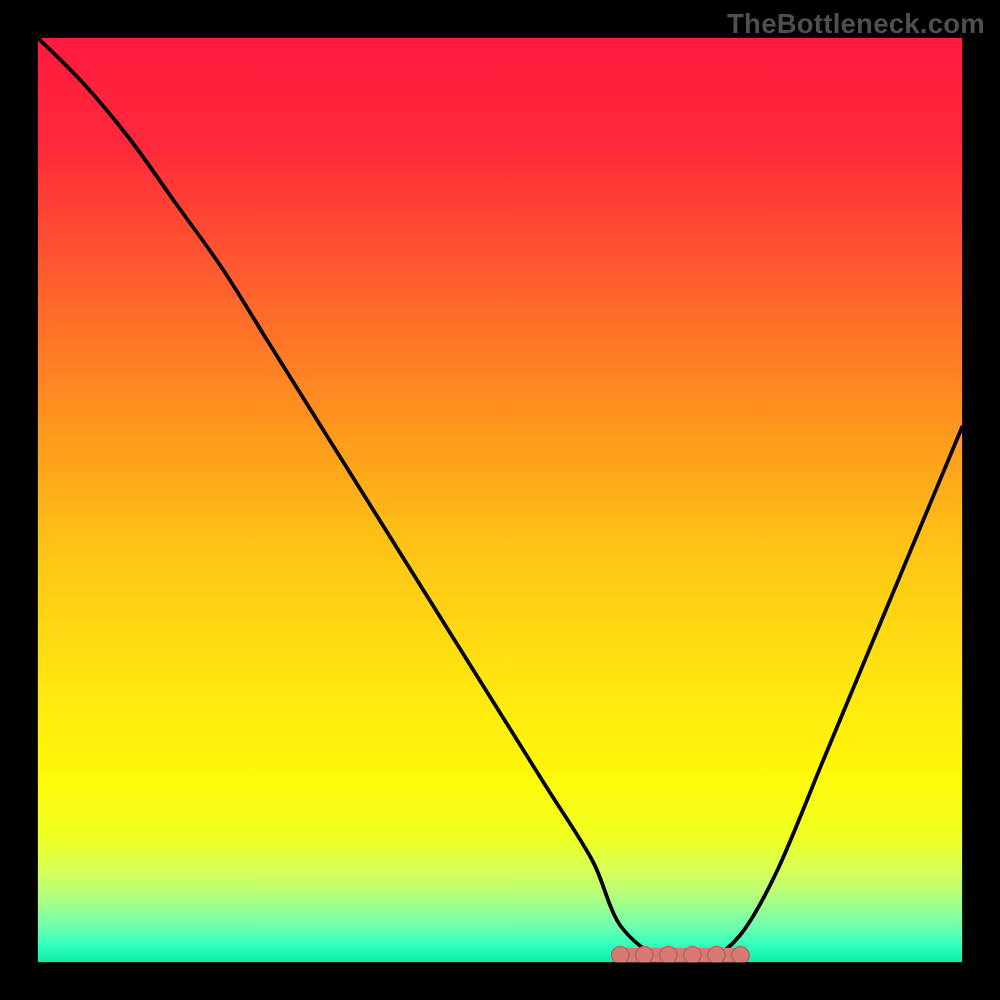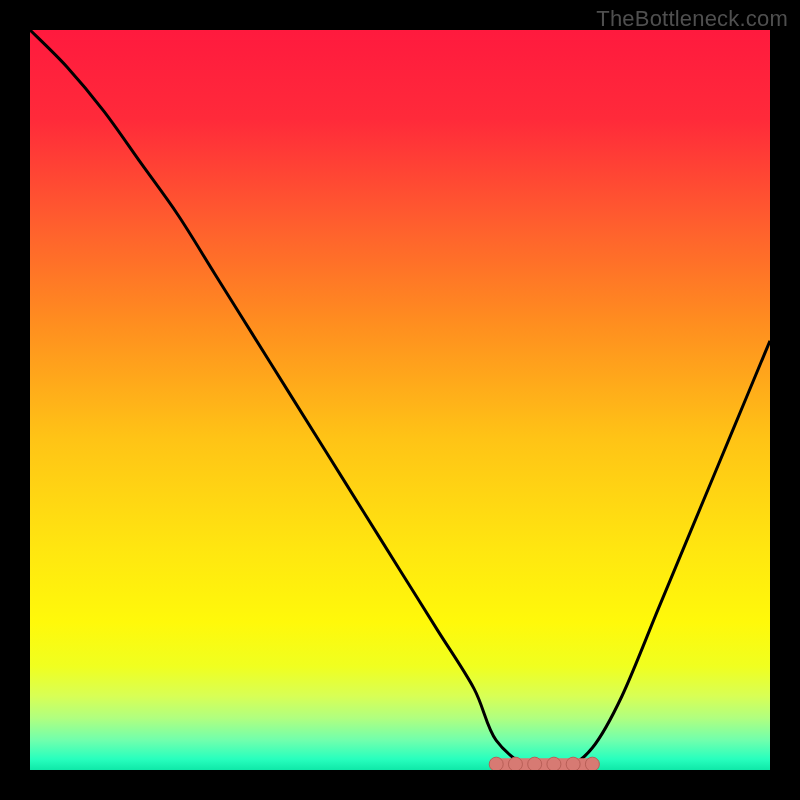--- a/index.html
+++ b/index.html
@@ -24,21 +24,21 @@
     height: 740px;
     overflow: hidden;
   }
   .watermark {
     position: absolute;
     top: 6px;
     right: 12px;
     font-family: Arial, Helvetica, sans-serif;
     font-size: 22px;
     color: #4f4f4f;
-    font-weight: 400;
+    font-weight: 700;
     letter-spacing: 0.2px;
   }
   svg { display: block; }
 </style>
 </head>
 <body>
 
 <div class="frame">
 
   <div class="watermark">TheBottleneck.com</div>

